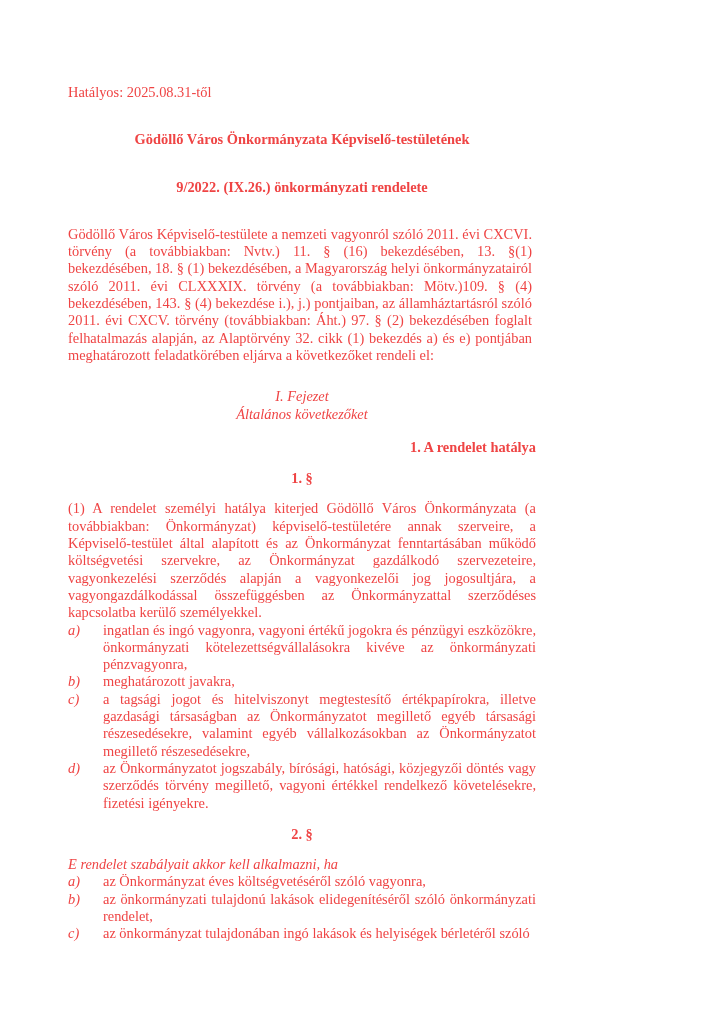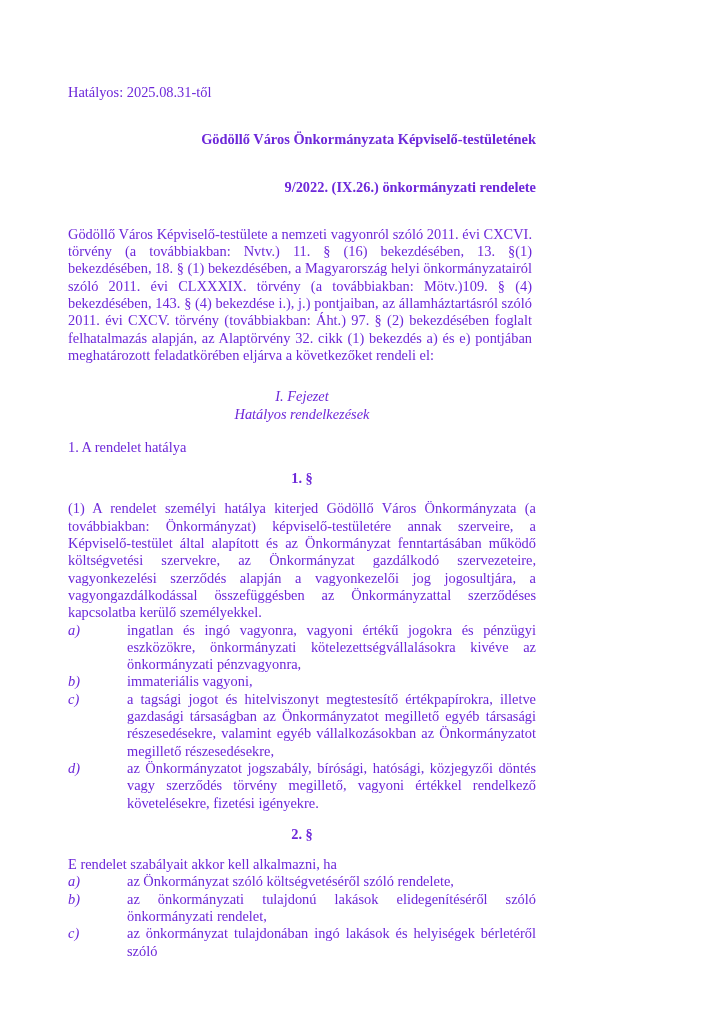--- a/index.html
+++ b/index.html
@@ -6,49 +6,49 @@
     margin: 0;
     padding: 0;
     background: #ffffff;
   }
   .page {
     position: relative;
     width: 604px;
     height: 1024px;
     box-sizing: border-box;
     background: #ffffff;
-    color: #6d28d9;
+    color: #ef4444;
     font-family: "Liberation Serif", "DejaVu Serif", serif;
     font-size: 14.4px;
     line-height: 17.3px;
     padding: 84px 68px 0 68px;
     overflow: hidden;
   }
   .note {
     margin: 0 0 30px 0;
     text-align: left;
   }
   .title-line {
     margin: 0 0 30px 0;
-    text-align: right;
+    text-align: center;
     font-weight: bold;
   }
   .preamble {
     margin: 20px 4px 0 0;
     text-align: justify;
   }
   .chapter {
     margin: 24px 0 16px 0;
     text-align: center;
     font-style: italic;
   }
   .sec-heading {
     margin: 14px 0 0 0;
-    text-align: left;
-    font-weight: normal;
+    text-align: right;
+    font-weight: bold;
   }
   .par-sign {
     margin: 14px 0 0 0;
     text-align: center;
     font-weight: bold;
   }
   .body-par {
     margin: 13px 0 0 0;
     text-align: justify;
   }
@@ -60,77 +60,77 @@
     align-items: flex-start;
   }
   .marker {
     flex: 0 0 35px;
     width: 35px;
     font-style: italic;
   }
   .itext {
     flex: 1;
     text-align: justify;
-    margin-left: 24px;
   }
   .sec2-intro {
     margin: 13px 0 0 0;
     text-align: left;
+    font-style: italic;
   }
 </style>
 </head>
 <body>
 
 <div class="page">
 
   <p class="note">Hatályos: 2025.08.31-től</p>
 
   <p class="title-line">Gödöllő Város Önkormányzata Képviselő-testületének</p>
   <p class="title-line">9/2022. (IX.26.) önkormányzati rendelete</p>
 
   <p class="preamble">Gödöllő Város Képviselő-testülete a nemzeti vagyonról szóló 2011. évi CXCVI. törvény (a továbbiakban: Nvtv.) 11. § (16) bekezdésében, 13. §(1) bekezdésében, 18. § (1) bekezdésében, a Magyarország helyi önkormányzatairól szóló 2011. évi CLXXXIX. törvény (a továbbiakban: Mötv.)109. § (4) bekezdésében, 143. § (4) bekezdése i.), j.) pontjaiban, az államháztartásról szóló 2011. évi CXCV. törvény (továbbiakban: Áht.) 97. § (2) bekezdésében foglalt felhatalmazás alapján, az Alaptörvény 32. cikk (1) bekezdés a) és e) pontjában meghatározott feladatkörében eljárva a következőket rendeli el:</p>
 
   <div class="chapter">
     <div>I. Fejezet</div>
-    <div>Hatályos rendelkezések</div>
+    <div>Általános következőket</div>
   </div>
 
   <p class="sec-heading">1. A rendelet hatálya</p>
   <p class="par-sign">1. §</p>
 
   <p class="body-par">(1) A rendelet személyi hatálya kiterjed Gödöllő Város Önkormányzata (a továbbiakban: Önkormányzat) képviselő-testületére annak szerveire, a Képviselő-testület által alapított és az Önkormányzat fenntartásában működő költségvetési szervekre, az Önkormányzat gazdálkodó szervezeteire, vagyonkezelési szerződés alapján a vagyonkezelői jog jogosultjára, a vagyongazdálkodással összefüggésben az Önkormányzattal szerződéses kapcsolatba kerülő személyekkel.</p>
 
 
   <div class="list">
     <div class="list-item">
       <span class="marker">a)</span>
       <div class="itext">ingatlan és ingó vagyonra, vagyoni értékű jogokra és pénzügyi eszközökre, önkormányzati kötelezettségvállalásokra kivéve az önkormányzati pénzvagyonra,</div>
     </div>
     <div class="list-item">
       <span class="marker">b)</span>
-      <div class="itext">immateriális vagyoni,</div>
+      <div class="itext">meghatározott javakra,</div>
     </div>
     <div class="list-item">
       <span class="marker">c)</span>
       <div class="itext">a tagsági jogot és hitelviszonyt megtestesítő értékpapírokra, illetve gazdasági társaságban az Önkormányzatot megillető egyéb társasági részesedésekre, valamint egyéb vállalkozásokban az Önkormányzatot megillető részesedésekre,</div>
     </div>
     <div class="list-item">
       <span class="marker">d)</span>
       <div class="itext">az Önkormányzatot jogszabály, bírósági, hatósági, közjegyzői döntés vagy szerződés törvény megillető, vagyoni értékkel rendelkező követelésekre, fizetési igényekre.</div>
     </div>
   </div>
 
   <p class="par-sign">2. §</p>
 
   <p class="sec2-intro">E rendelet szabályait akkor kell alkalmazni, ha</p>
 
   <div class="list">
     <div class="list-item">
       <span class="marker">a)</span>
-      <div class="itext">az Önkormányzat szóló költségvetéséről szóló rendelete,</div>
+      <div class="itext">az Önkormányzat éves költségvetéséről szóló vagyonra,</div>
     </div>
     <div class="list-item">
       <span class="marker">b)</span>
       <div class="itext">az önkormányzati tulajdonú lakások elidegenítéséről szóló önkormányzati rendelet,</div>
     </div>
     <div class="list-item">
       <span class="marker">c)</span>
       <div class="itext">az önkormányzat tulajdonában ingó lakások és helyiségek bérletéről szóló</div>
     </div>
   </div>

